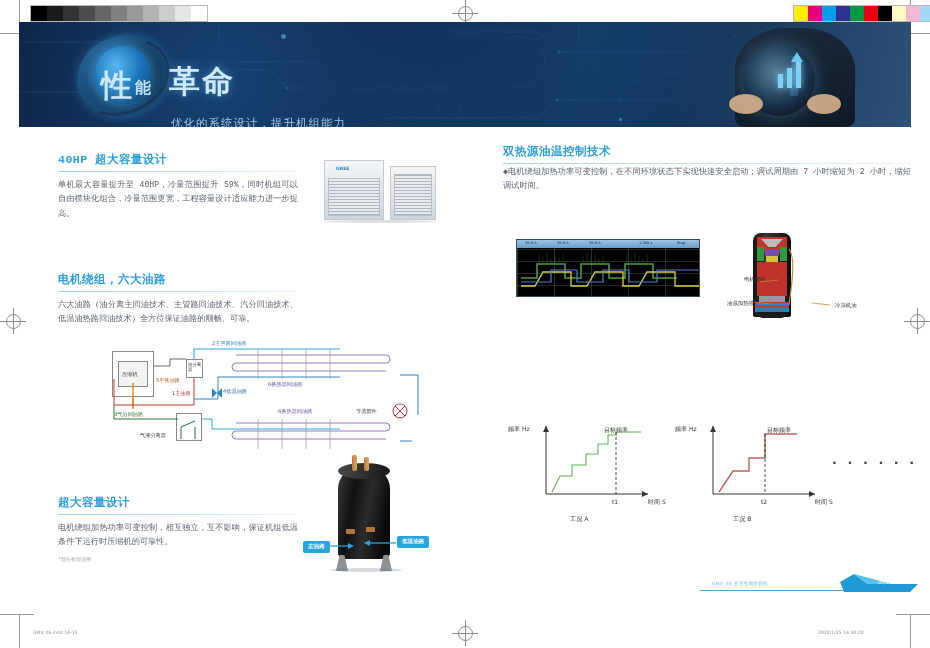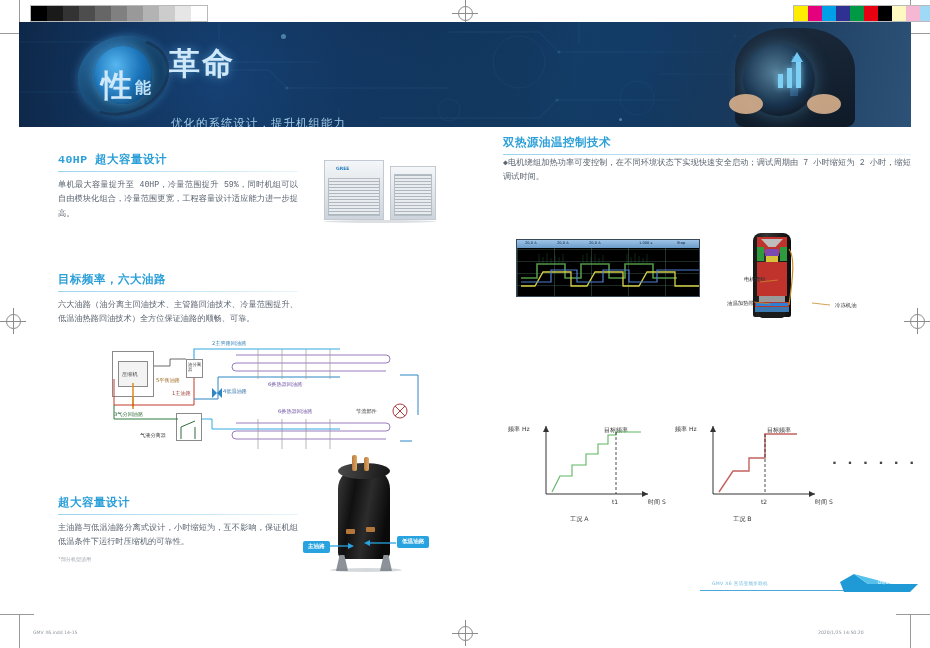--- a/index.html
+++ b/index.html
@@ -206,21 +206,21 @@
     <div class="dot" style="left:86px;top:78px;width:3px;height:3px;"></div>
     <div class="dot" style="left:600px;top:96px;width:3px;height:3px;"></div>
 
     <div class="logo-orb">
       <div class="outer"></div>
         <div class="inner"></div>
         <div class="swoosh"></div>
     </div>
     <div class="t-big" style="left:82px;top:43px;">性</div>
     <div class="t-small" style="left:116px;top:56px;">能</div>
-    <div class="t-big" style="left:150px;top:21px;">革命</div>
+    <div class="t-big" style="left:150px;top:39px;">革命</div>
     <div class="t-sub" style="left:152px;top:94px;">优化的系统设计，提升机组能力</div>
 
     <div class="person">
       <div class="suit"></div>
       <div class="tie"></div>
       <div class="glow-ball"></div>
       <div class="chartbar" style="right:128px;top:52px;width:5px;height:14px;"></div>
       <div class="chartbar" style="right:119px;top:46px;width:5px;height:20px;"></div>
       <div class="chartbar" style="right:110px;top:40px;width:5px;height:26px;"></div>
       <div class="arrow-up"></div>
@@ -238,23 +238,23 @@
   <div class="unit-photo" style="left:322px;top:152px;width:128px;height:72px;">
     <div class="unit-box" style="left:2px;top:8px;width:60px;height:60px;"></div>
     <div class="unit-grille" style="left:6px;top:26px;width:52px;height:38px;"></div>
     <div class="unit-logo" style="left:14px;top:14px;">GREE</div>
     <div class="unit-box" style="left:68px;top:14px;width:46px;height:54px;"></div>
     <div class="unit-grille" style="left:72px;top:22px;width:38px;height:42px;"></div>
     <div style="position:absolute;left:2px;top:68px;width:112px;height:3px;background:rgba(120,130,140,.25);border-radius:50%;"></div>
   </div>
 
   <div class="sec" style="left:58px;top:272px;width:240px;">
-    <div class="sec-title">目标频率，六大油路</div>
+    <div class="sec-title">电机绕组，六大油路</div>
     <div class="sec-rule"></div>
-    <div class="sec-body">六大油路（油分离主回油技术、主管路回油技术、冷量范围提升、低温油热路回油技术）全方位保证油路的顺畅、可靠。</div>
+    <div class="sec-body">六大油路（油分离主回油技术、主管路回油技术、汽分回油技术、低温油热路回油技术）全方位保证油路的顺畅、可靠。</div>
   </div>
 
   <div id="oil-diagram">
     <div class="box" style="left:12px;top:18px;width:42px;height:46px;"></div>
     <div class="box" style="left:18px;top:28px;width:30px;height:26px;background:#f3f3f3;"></div>
     <div class="lab" style="left:22px;top:38px;">压缩机</div>
 
     <div class="box" style="left:86px;top:26px;width:17px;height:19px;"></div>
     <div class="lab" style="left:88px;top:29px;width:14px;line-height:1.15;font-size:4.4px;white-space:normal;"><span>油分离器</span></div>
 
@@ -318,21 +318,21 @@
     <div class="lab" style="left:56px;top:44px;color:#a06a20;">5平衡油路</div>
     <div class="lab" style="left:14px;top:78px;color:#2f6b3a;">3气分回油路</div>
     <div class="lab" style="left:168px;top:48px;color:#6b4fa0;">6换热器回油路</div>
     <div class="lab" style="left:178px;top:75px;color:#6b4fa0;">6换热器回油路</div>
     <div class="lab" style="left:256px;top:75px;">节流部件</div>
   </div>
 
   <div class="sec" style="left:58px;top:495px;width:240px;">
     <div class="sec-title">超大容量设计</div>
     <div class="sec-rule"></div>
-    <div class="sec-body">主油路与低温油路分离式设计，小时缩短为，互不影响，保证机组低温条件下运行时压缩机的可靠性。</div>
+    <div class="sec-body">电机绕组加热功率可变控制，相互独立，互不影响，保证机组低温条件下运行时压缩机的可靠性。</div>
     <div class="footnote">*部分机型适用</div>
   </div>
 
   <div id="sep-photo">
     <div style="position:absolute;left:8px;top:12px;width:52px;height:92px;border-radius:22px 22px 6px 6px;background:linear-gradient(100deg,#3b3b3b 0%,#101010 30%,#2c2c2c 55%,#0a0a0a 85%);"></div>
     <div style="position:absolute;left:8px;top:8px;width:52px;height:16px;border-radius:50%;background:linear-gradient(100deg,#4a4a4a,#151515);"></div>
     <div style="position:absolute;left:22px;top:0px;width:5px;height:16px;background:linear-gradient(90deg,#b97a3a,#e0a868);border-radius:2px;"></div>
     <div style="position:absolute;left:34px;top:2px;width:5px;height:14px;background:linear-gradient(90deg,#b97a3a,#e0a868);border-radius:2px;"></div>
     <div style="position:absolute;left:16px;top:74px;width:9px;height:5px;background:#b2763a;border-radius:1px;"></div>
     <div style="position:absolute;left:36px;top:72px;width:9px;height:5px;background:#b2763a;border-radius:1px;"></div>
@@ -342,21 +342,21 @@
   </div>
   <div class="tag" style="left:303px;top:541px;">主油路</div>
   <div class="tag" style="left:397px;top:536px;">低温油路</div>
   <svg style="position:absolute;left:330px;top:538px;width:76px;height:20px;">
     <path d="M0 8 L18 8" stroke="#29a3e0" stroke-width="1.3" fill="none"></path>
     <path d="M40 5 L66 5" stroke="#29a3e0" stroke-width="1.3" fill="none"></path>
     <path d="M18 5 l6 3 l-6 3 z" fill="#29a3e0"></path>
     <path d="M40 2 l-6 3 l6 3 z" fill="#29a3e0"></path>
   </svg>
 
-  <div class="sec" style="left:503px;top:135px;width:408px;">
+  <div class="sec" style="left:503px;top:144px;width:408px;">
     <div class="sec-title">双热源油温控制技术</div>
     <div class="sec-rule"></div>
     <div class="sec-body" style="margin-top:1px;">◆电机绕组加热功率可变控制，在不同环境状态下实现快速安全启动；调试周期由 7 小时缩短为 2 小时，缩短调试时间。</div>
   </div>
 
   <div id="scope">
     <div class="bar"></div>
     <div class="bt" style="left:8px;">20.0 A</div>
     <div class="bt" style="left:40px;">20.0 A</div>
     <div class="bt" style="left:72px;">20.0 A</div>

